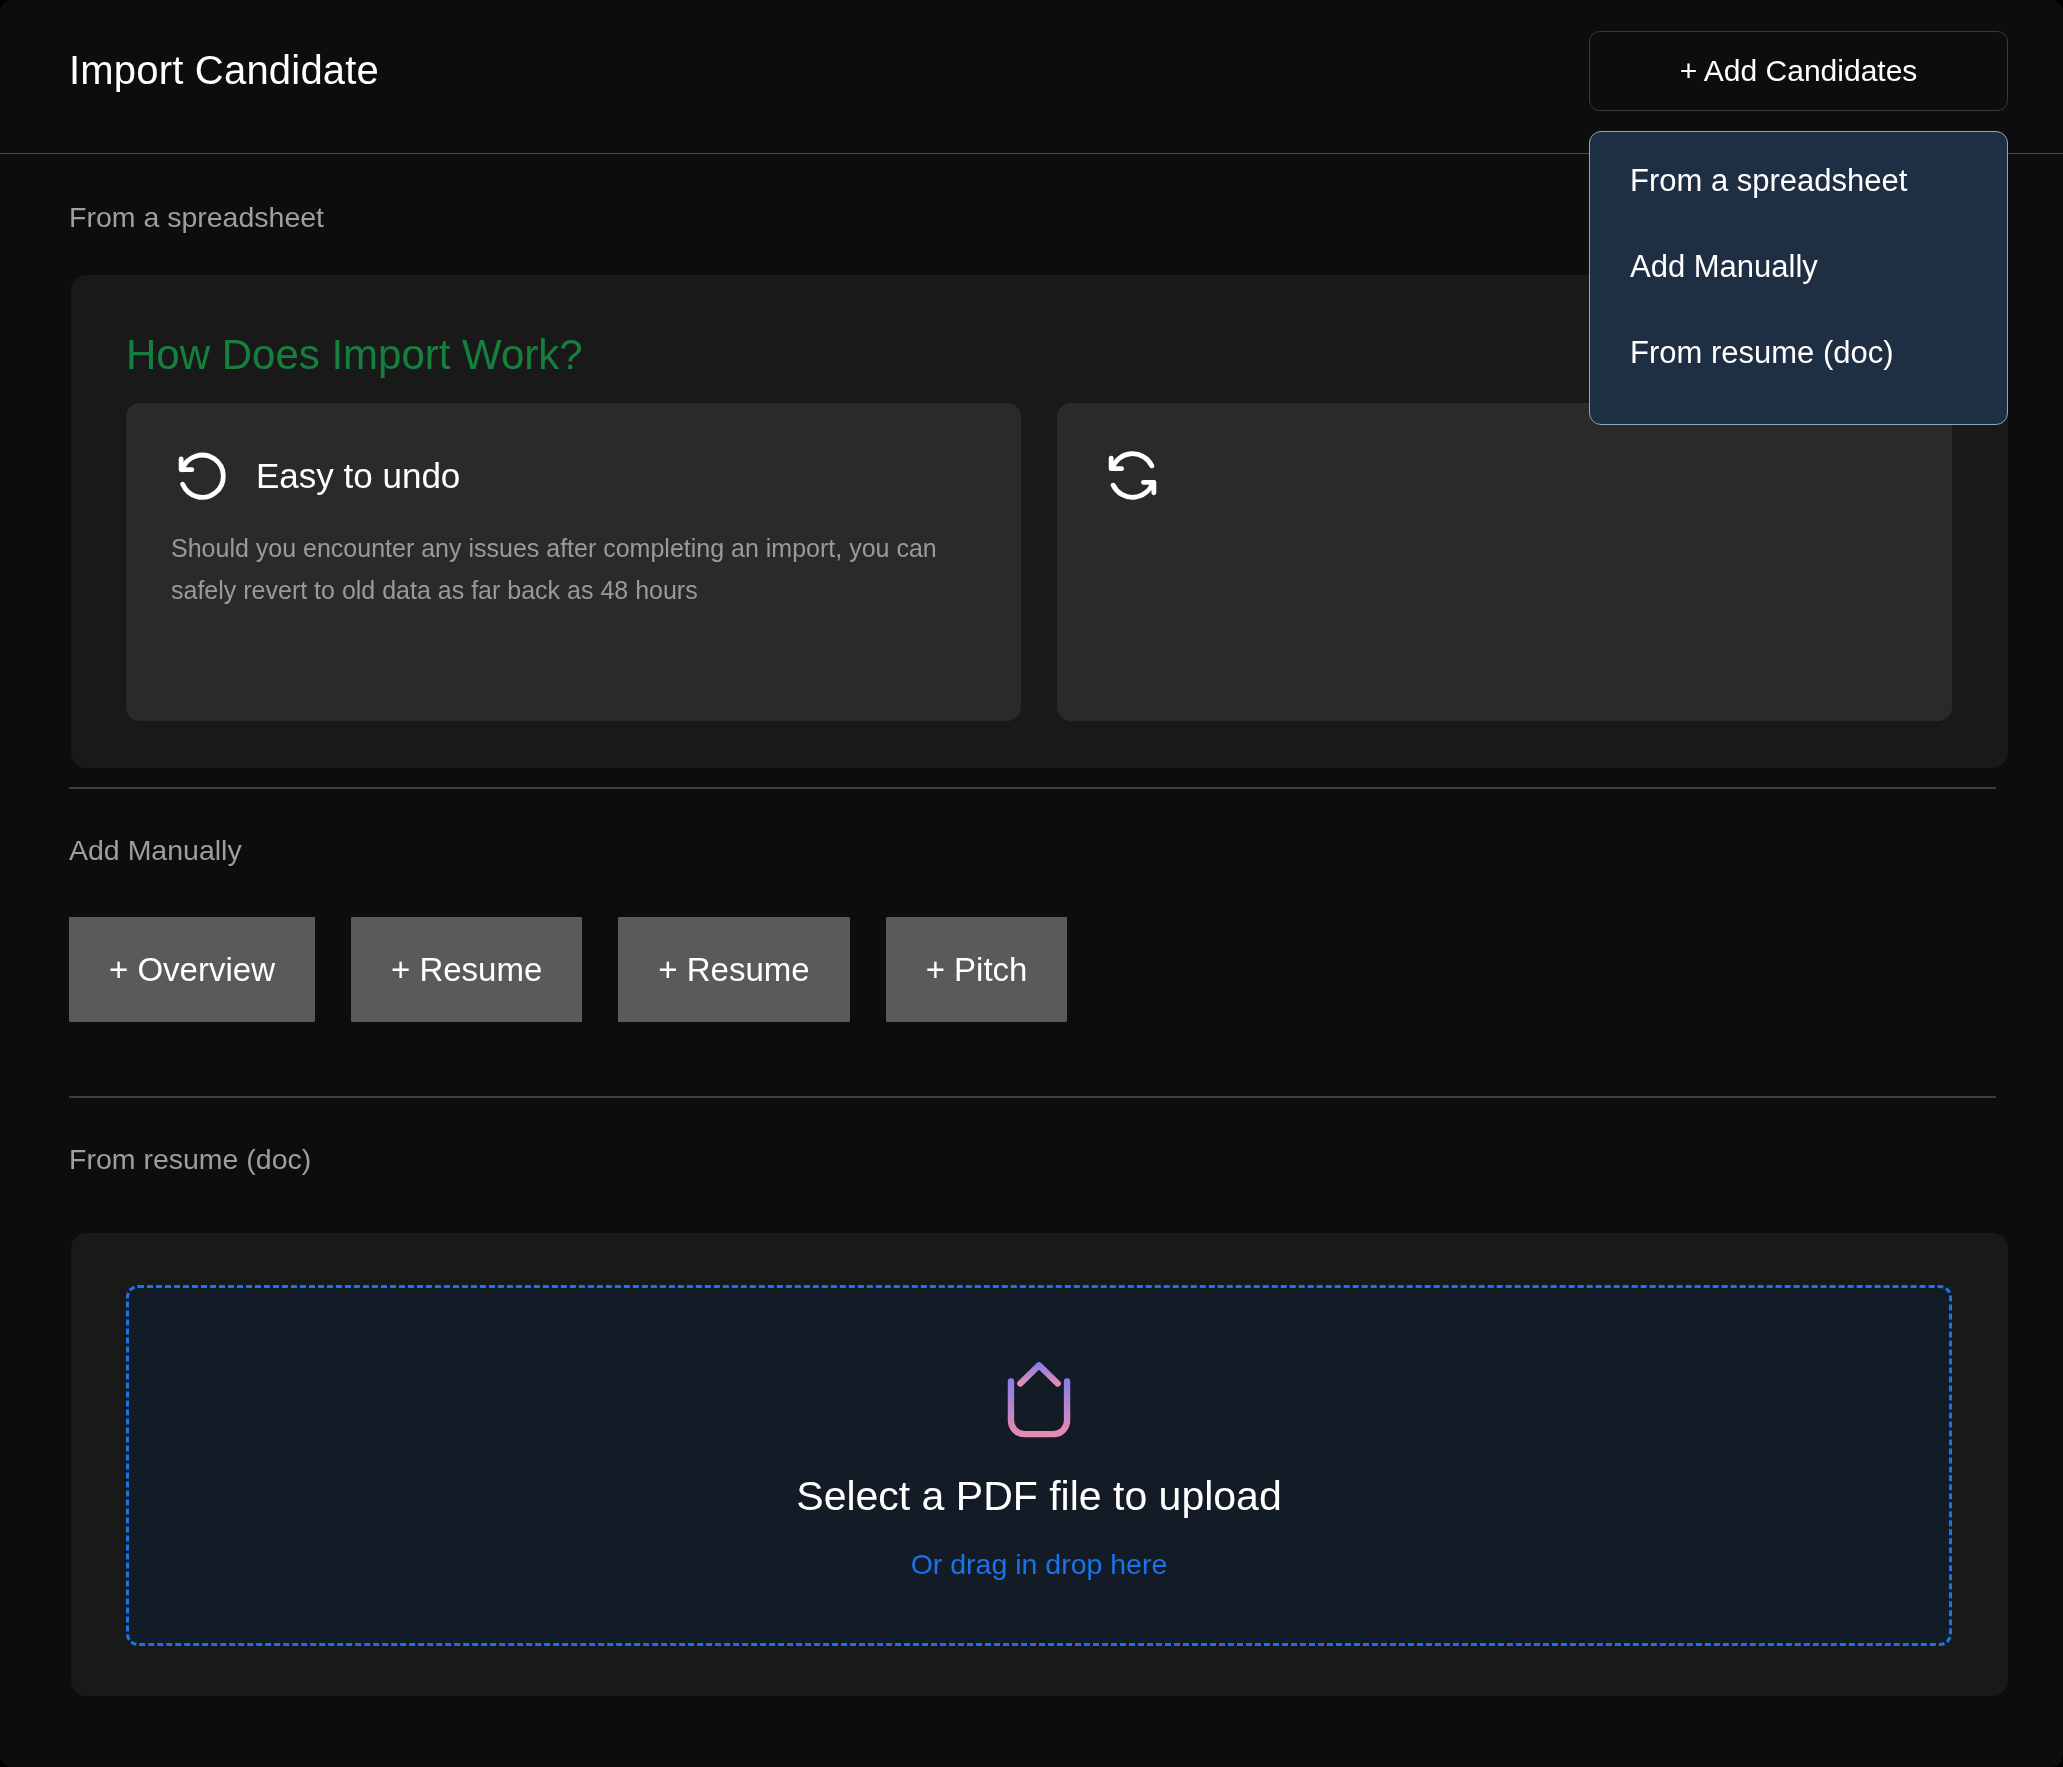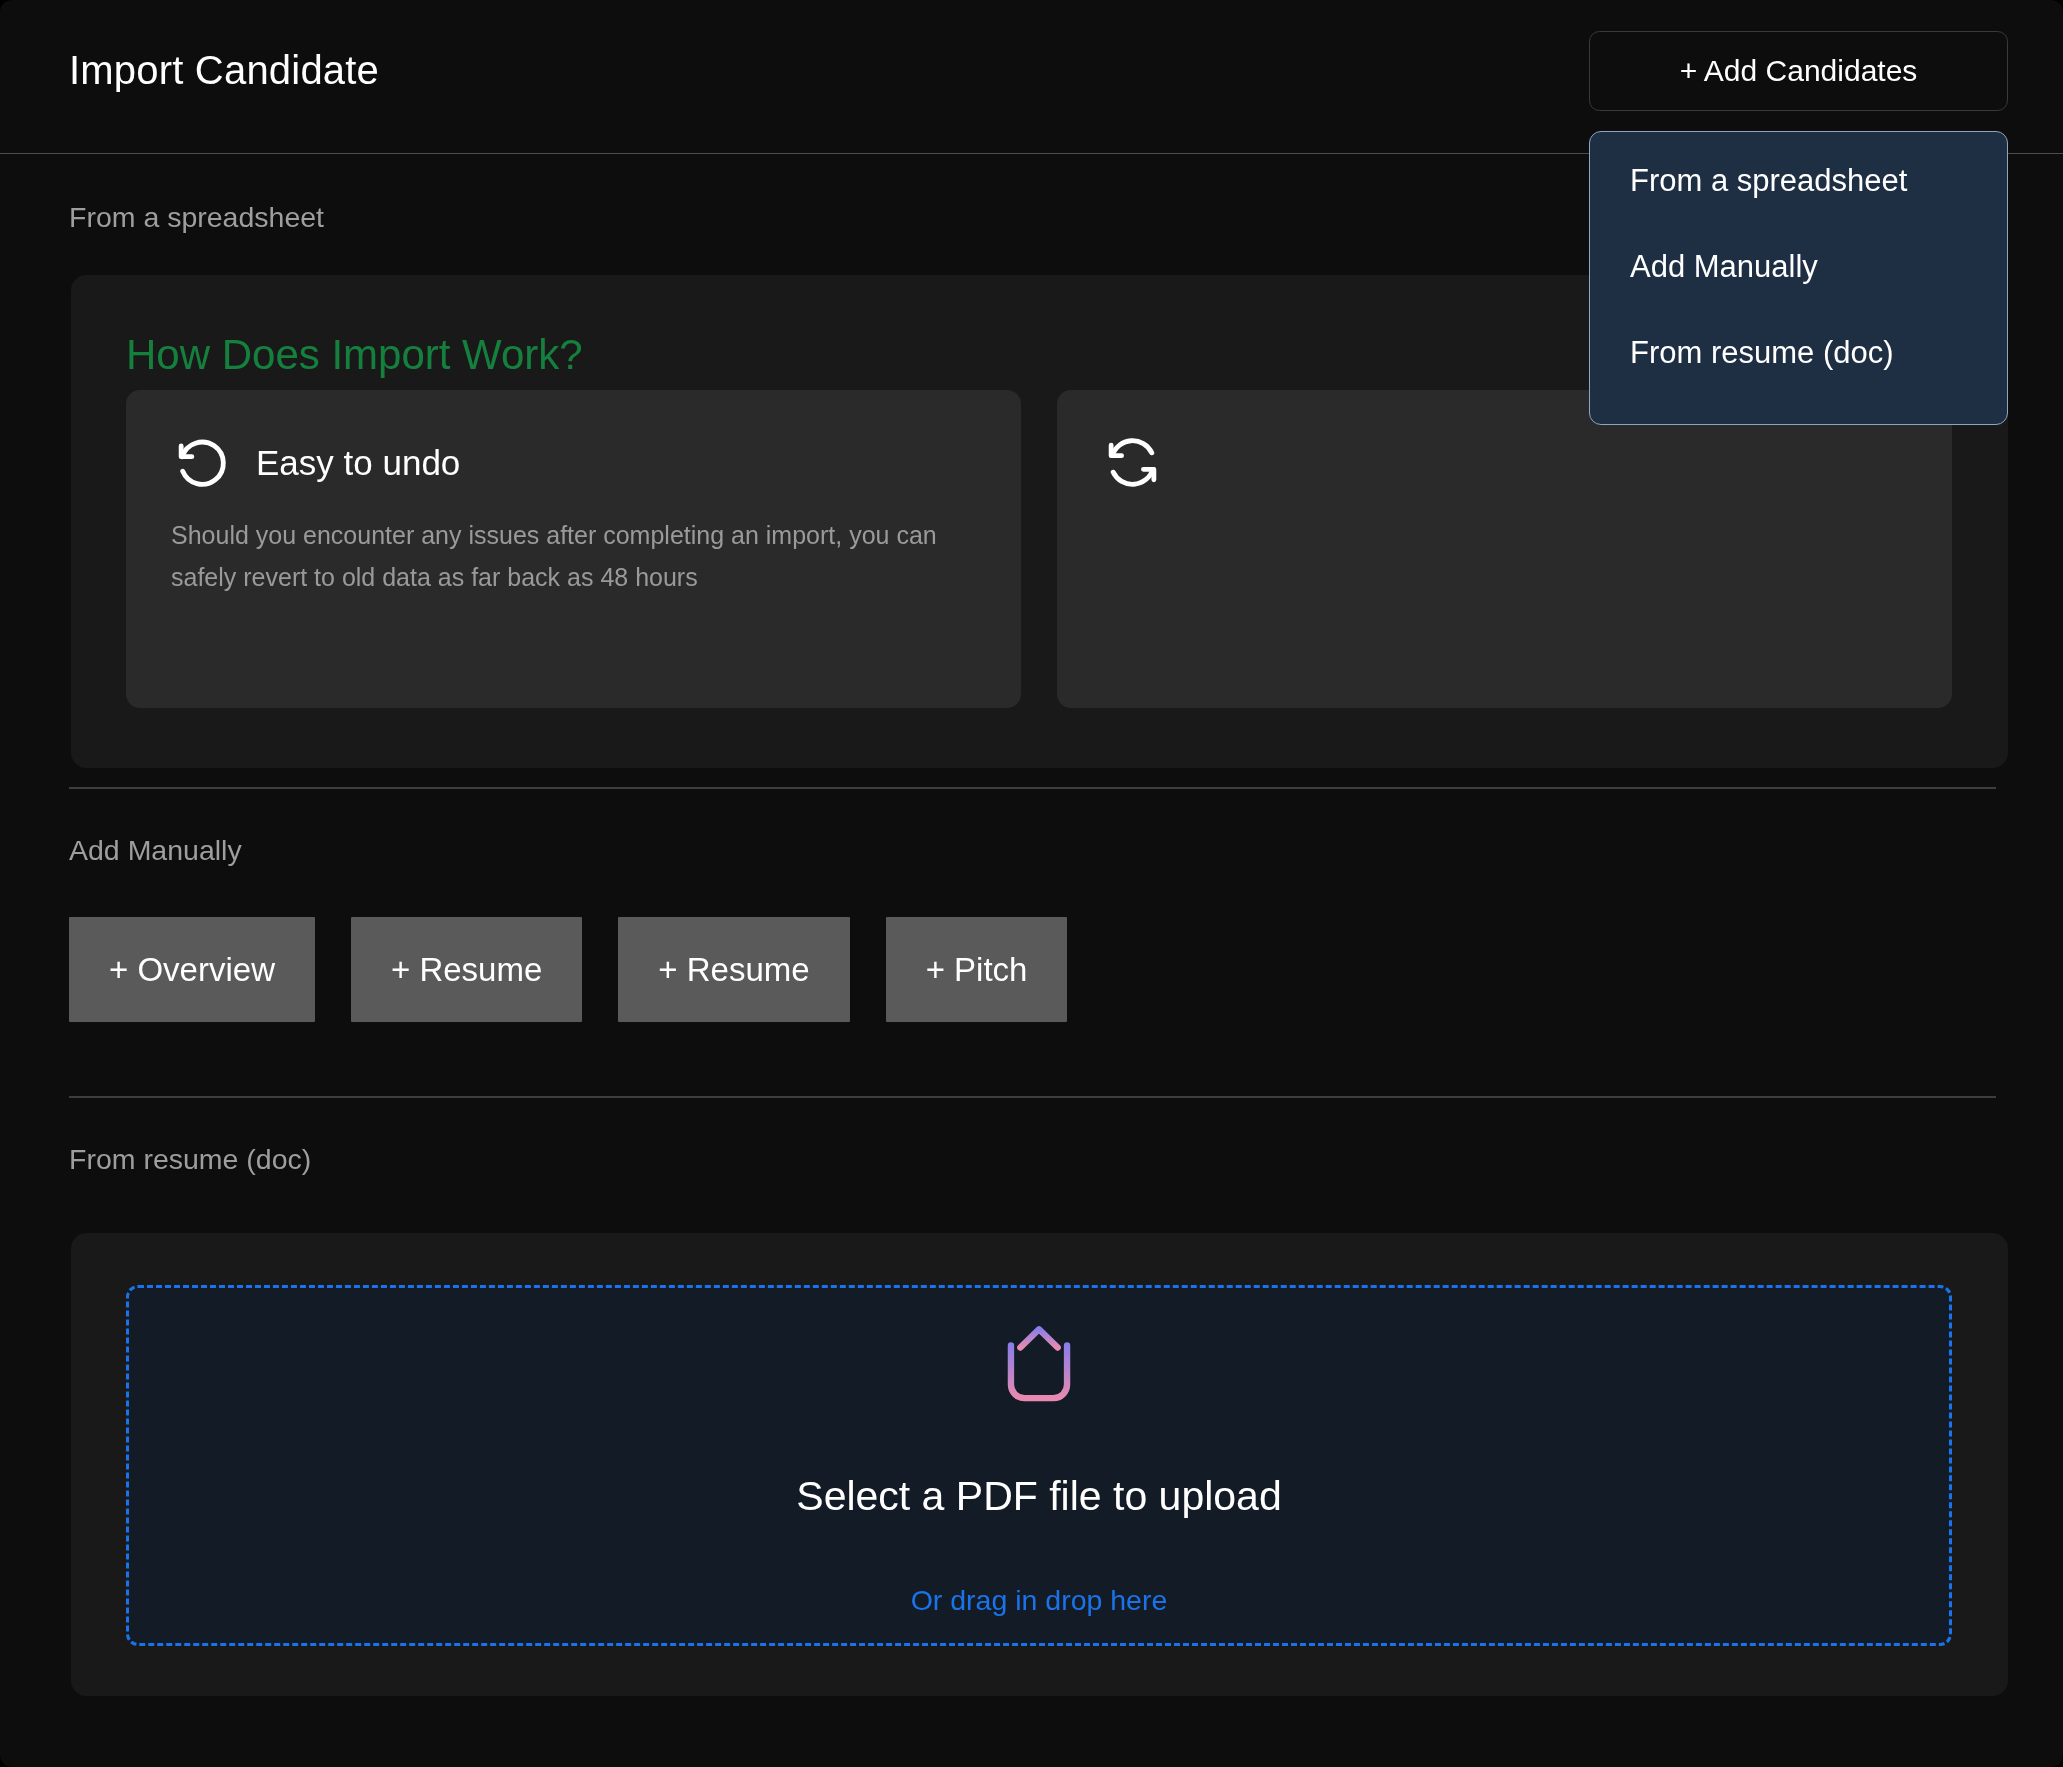--- a/index.html
+++ b/index.html
@@ -72,21 +72,21 @@
     position:absolute; left:71px; top:275px;
     width:1937px; height:493px;
     background:#191919;
     border-radius:15.6px;
   }
   .import-card-title {
     position:absolute; left:55px; top:56px;
     font-size:42px; color:#15803d; font-weight:400;
   }
   .feature-row {
-    position:absolute; left:55px; top:115px;
+    position:absolute; left:55px; top:128px;
     width:1826px; height:318px;
     display:flex; gap:36px;
   }
   .feature-card {
     flex:1;
     background:#2a2a2a;
     border-radius:14px;
     padding:42px 45px 0 45px;
     position:relative;
   }
@@ -128,21 +128,20 @@
   }
   .dropzone {
     position:absolute; left:55px; top:52px;
     width:1826px; height:361px;
     background:#131c26;
     border:3.5px dashed #1a73e8;
     border-radius:12px;
     display:flex; flex-direction:column;
     align-items:center; justify-content:center;
     cursor:pointer;
-    gap:36px;
   }
   .upload-icon { width:102px; height:102px; margin-bottom:21px; }
   .dropzone-title {
     font-size:41px; color:#ffffff; font-weight:400; margin-bottom:28px;
   }
   .dropzone-sub {
     font-size:28.5px; color:#1a73e8; font-weight:400; cursor:pointer;
   }
 </style>
 </head>

